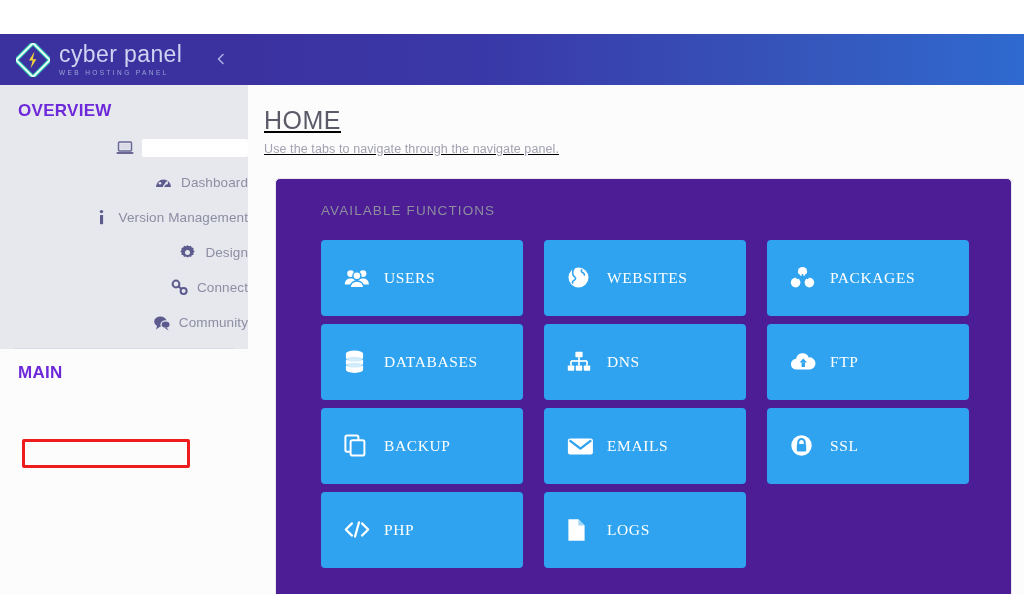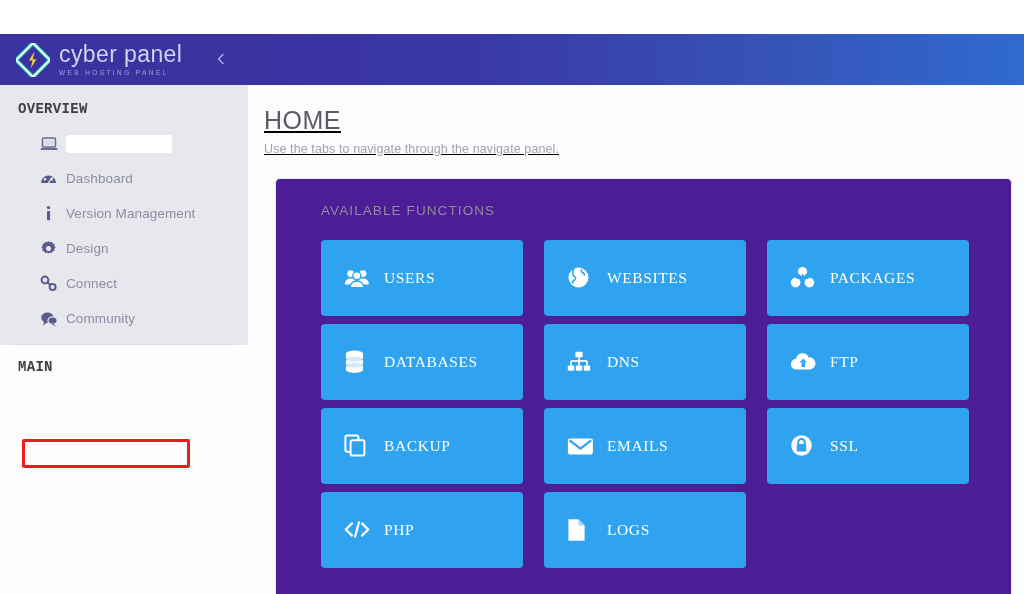--- a/index.html
+++ b/index.html
@@ -51,35 +51,35 @@
   }
   .collapse-btn {
     position: absolute; right: 18px; top: 16px;
     width: 18px; height: 18px;
     display: flex; align-items: center; justify-content: center;
     cursor: pointer;
   }
   .collapse-btn svg { display:block; }
 
   .section-label {
-    font-size: 14px;
+    font-size: 17px;
     font-weight: bold;
-    color: #404040;
+    color: #6d28d9;
     letter-spacing: 0.3px;
     padding: 16px 0 9px 18px;
-    font-family: Liberation Mono, monospace;
   }
   .section-label.main { padding-top: 14px; }
 
   .nav-item {
     display: flex; align-items: center;
     height: 35px;
     padding-left: 40px;
     cursor: pointer;
     text-decoration: none;
+    justify-content: flex-end;
   }
   .nav-icon {
     width: 26px; flex: 0 0 26px;
     display: flex; align-items: center; justify-content: flex-start;
     color: #5d5a8e;
   }
   .nav-icon svg { display:block; }
   .nav-label {
     font-size: 13.5px;
     color: #8d8da3;

